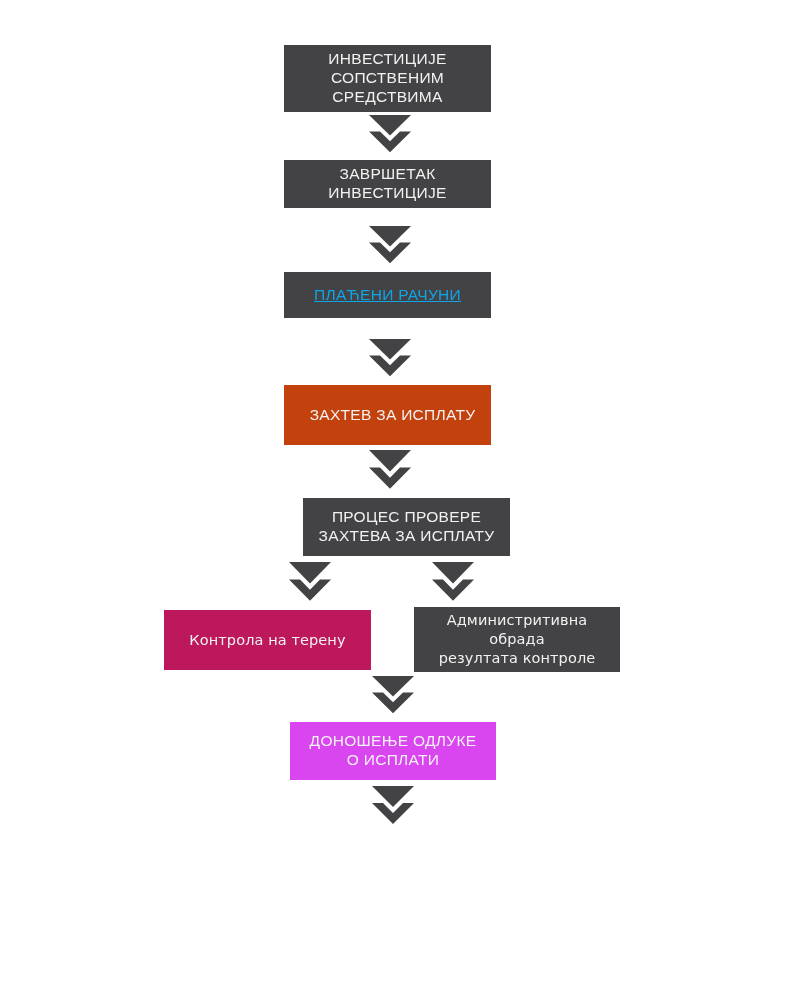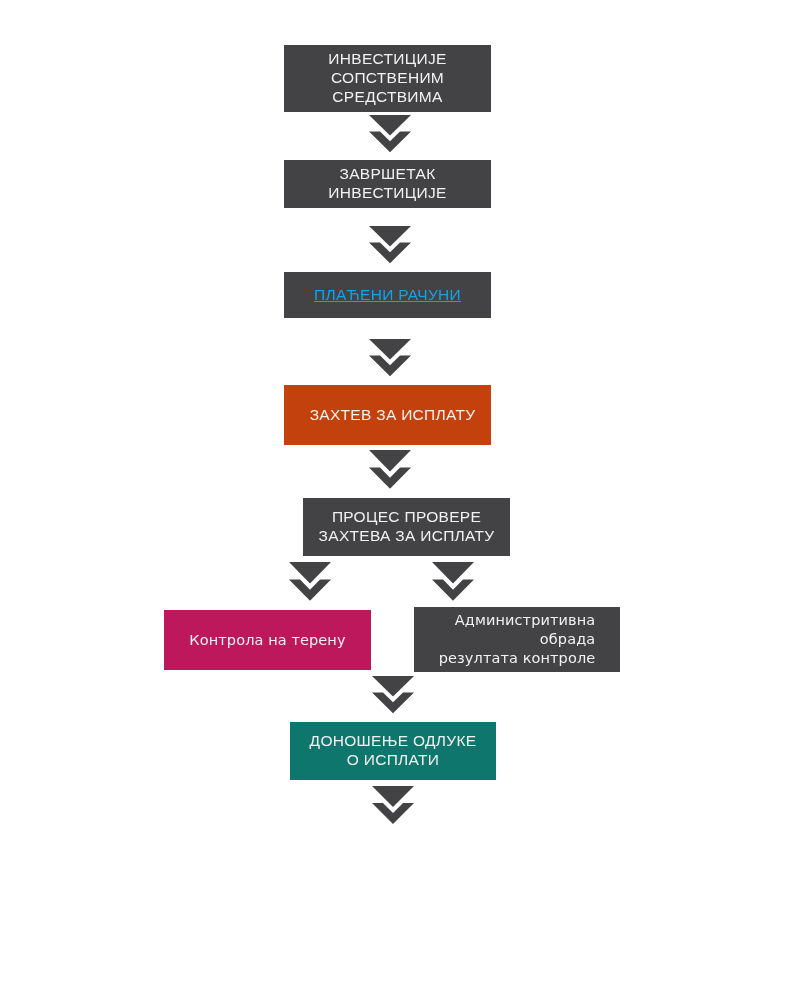--- a/index.html
+++ b/index.html
@@ -40,21 +40,20 @@
     font-family: "Liberation Sans", sans-serif;
     font-size: 15.5px;
     letter-spacing: 0.3px;
   }
   
   .node.mixed .node-label {
     font-family: "DejaVu Sans", sans-serif;
     font-size: 14.5px;
     letter-spacing: 0.1px;
     line-height: 1.3;
-    text-align: right;
   }
   .arrow {
     position: absolute;
     display: block;
   }
   .arrow svg {
     display: block;
     width: 100%;
     height: 100%;
   }
@@ -131,17 +130,17 @@
 ЗАХТЕВА ЗА ИСПЛАТУ</span>
     </div>
     <div class="node mixed" style="left: 164px; top: 610px; width: 207px; height: 60px; background: #be185d; color: rgb(242, 242, 242);">
       <span class="node-label">Контрола на терену</span>
     </div>
     <div class="node mixed" style="left: 414px; top: 607px; width: 206px; height: 65px; background: rgb(67, 66, 68); color: rgb(242, 242, 242);">
       <span class="node-label">Администритивна
 обрада
 резултата контроле</span>
     </div>
-    <div class="node caps" style="left: 290px; top: 722px; width: 206px; height: 58px; background: #0f766e; color: rgb(242, 242, 242);">
+    <div class="node caps" style="left: 290px; top: 722px; width: 206px; height: 58px; background: #d946ef; color: rgb(242, 242, 242);">
       <span class="node-label">ДОНОШЕЊЕ ОДЛУКЕ
 О ИСПЛАТИ</span>
     </div>
   </div>
 
 </body></html>

